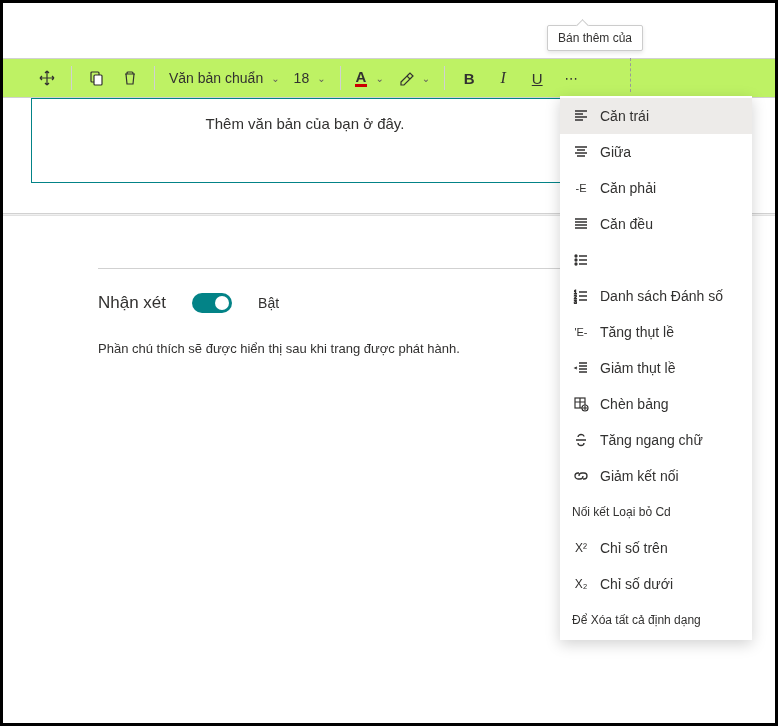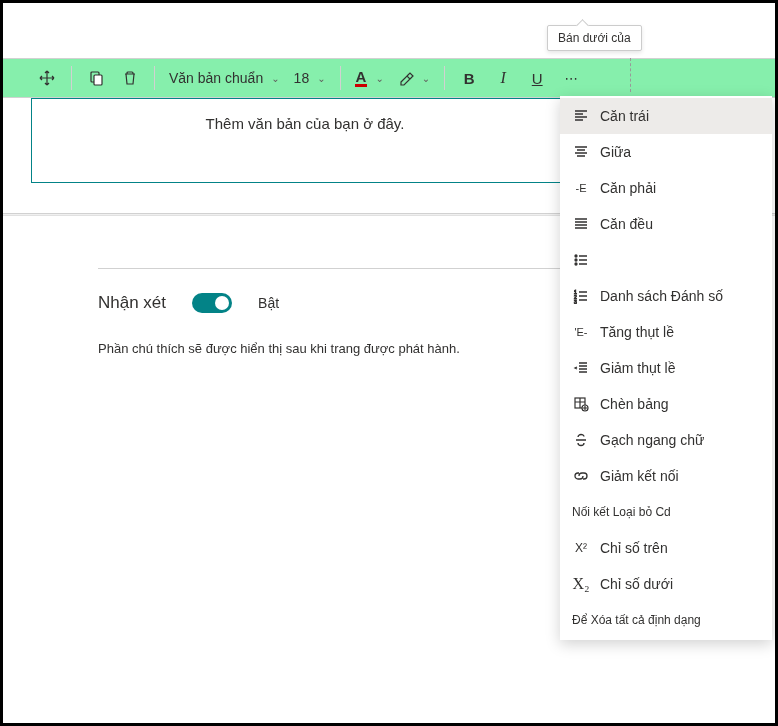--- a/index.html
+++ b/index.html
@@ -40,21 +40,21 @@
   }
 
   
   .toolbar-region {
     position: absolute;
     top: 55px;
     left: 0;
     right: 0;
     border-top: 1px solid #d1d1d1;
     border-bottom: 1px solid #d1d1d1;
-    background: #86efac;
+    background: #bef264;
     height: 40px;
   }
   .toolbar {
     display: flex;
     align-items: center;
     gap: 2px;
     padding: 0 6px 0 28px;
     height: 100%;
   }
   .tb-btn {
@@ -141,21 +141,21 @@
     top:3px; right:3px;
   }
   .toggle-label { font-size: 14px; }
   .comments-note { font-size: 13px; color: #323130; }
 
   
   .menu {
     position: absolute;
     top: 93px;
     left: 557px;
-    width: 212px;
+    width: 192px;
     background: #fff;
     box-shadow: 0 4px 14px rgba(0,0,0,0.18);
     z-index: 10;
     padding: 2px 0;
   }
   .menu-item {
     display: flex;
     align-items: center;
     gap: 10px;
     padding: 0 12px;
@@ -183,21 +183,21 @@
     height: 34px;
     border-left: 1px dashed #999;
     z-index: 2;
   }
 
   svg { width: 16px; height: 16px; }
 </style>
 </head>
 <body>
 
-<div class="tooltip">Bán dưới của</div>
+<div class="tooltip">Bán thêm của</div>
 
 <div class="dash"></div>
 
 <div class="toolbar-region">
   <div class="toolbar">
     <button class="tb-btn">
       <svg viewBox="0 0 16 16" fill="none" stroke="currentColor" stroke-width="1.2">
         <path d="M8 1v14M1 8h14M8 1l-2 2M8 1l2 2M8 15l-2-2M8 15l2-2M1 8l2-2M1 8l2 2M15 8l-2-2M15 8l-2 2"></path>
       </svg>
     </button>
@@ -329,39 +329,39 @@
         </svg>
     </span>
     <span>Chèn bảng</span>
   </div>
   <div class="menu-item">
     <span class="menu-icon">
       <svg viewBox="0 0 16 16" stroke="currentColor" stroke-width="1.3" fill="none">
           <path d="M5 5c0-1.5 1.5-2.5 3-2.5s3 1 3 2M5 11c0 1.5 1.5 2.5 3 2.5s3-1 3-2.5M3 8h10"></path>
         </svg>
     </span>
-    <span>Gạch ngang chữ</span>
+    <span>Tăng ngang chữ</span>
   </div>
   <div class="menu-item">
     <span class="menu-icon">
       <svg viewBox="0 0 16 16" stroke="currentColor" stroke-width="1.3" fill="none">
           <path d="M6 8a3 3 0 013-3h2a3 3 0 010 6h-1M10 8a3 3 0 01-3 3H5a3 3 0 010-6h1"></path>
         </svg>
     </span>
     <span>Giảm kết nối</span>
   </div>
   <div class="menu-item textonly">
 
     <span>Nối kết Loại bỏ Cd</span>
   </div>
   <div class="menu-item">
     <span class="menu-icon" style="font-size:12px;">X²</span>
     <span>Chỉ số trên</span>
   </div>
   <div class="menu-item">
-    <span class="menu-icon" style="font-size:16px;font-family:Liberation Serif, serif;">X₂</span>
+    <span class="menu-icon" style="font-size:12px;">X₂</span>
     <span>Chỉ số dưới</span>
   </div>
   <div class="menu-item textonly">
 
     <span>Để Xóa tất cả định dạng</span>
   </div>
 </div>
 
 </body></html>

